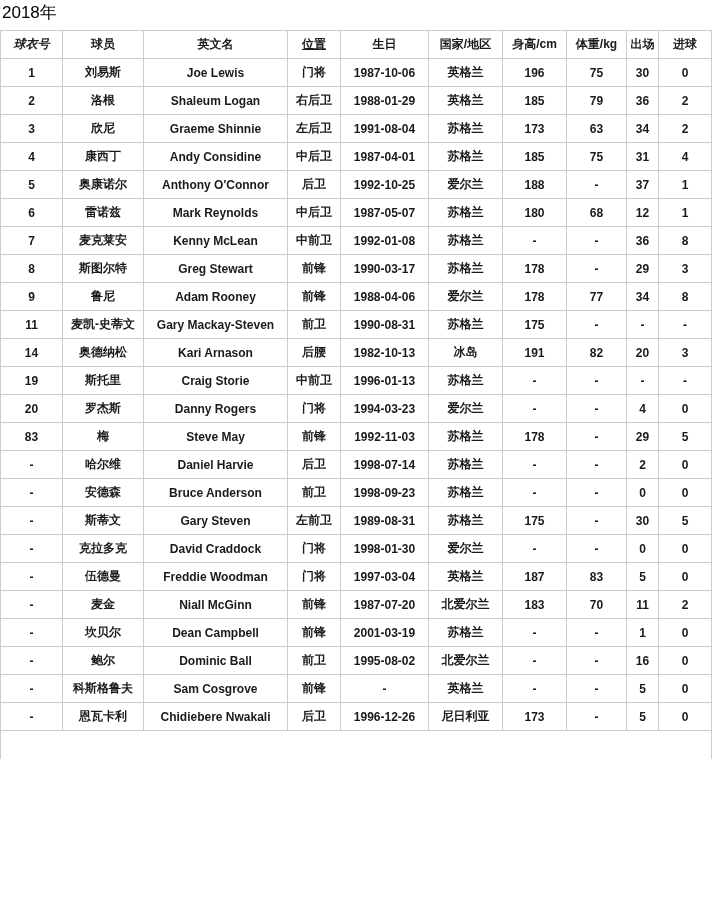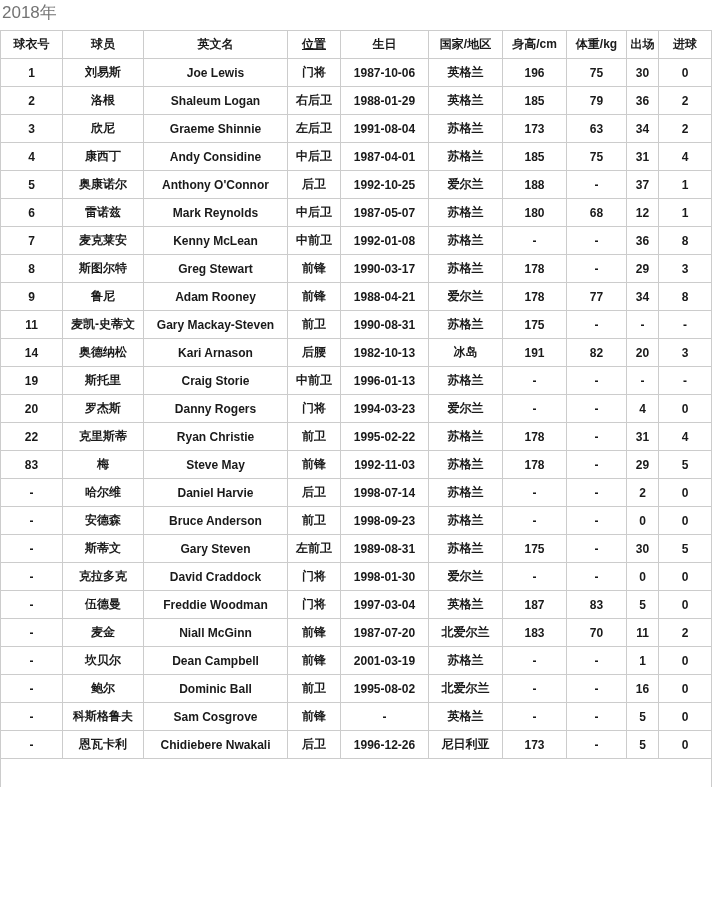--- a/index.html
+++ b/index.html
@@ -10,21 +10,21 @@
   }
   body {
     width: 712px;
     height: 901px;
     overflow: hidden;
     position: relative;
   }
   .page-title {
     font-size: 17px;
     line-height: 20px;
-    color: #737373;
+    color: #000000;
     padding: 3px 0 0 2px;
     height: 30px;
     box-sizing: border-box;
     font-weight: 400;
   }
   table.squad {
     width: 712px;
     border-collapse: collapse;
     table-layout: fixed;
   }
@@ -35,21 +35,21 @@
     text-align: center;
     vertical-align: middle;
     font-size: 12px;
     font-weight: bold;
     color: #1a1a1a;
     white-space: nowrap;
     overflow: hidden;
     box-sizing: border-box;
   }
   
-  table.squad th:nth-child(1)  { width: 62px; }
+  table.squad th:nth-child(1)  { width: 62px; font-style: italic; }
   table.squad th:nth-child(2)  { width: 81px; }
   table.squad th:nth-child(3)  { width: 144px; }
   table.squad th:nth-child(4)  { width: 53px; text-decoration: underline; }
   table.squad th:nth-child(5)  { width: 88px; }
   table.squad th:nth-child(6)  { width: 74px; }
   table.squad th:nth-child(7)  { width: 64px; }
   table.squad th:nth-child(8)  { width: 60px; }
   table.squad th:nth-child(9)  { width: 32px; }
   table.squad th:nth-child(10) { width: 53px; }
   
@@ -176,21 +176,21 @@
         <td>178</td>
         <td>-</td>
         <td>29</td>
         <td>3</td>
       </tr>
       <tr>
         <td>9</td>
         <td>鲁尼</td>
         <td>Adam Rooney</td>
         <td>前锋</td>
-        <td>1988-04-21</td>
+        <td>1988-04-06</td>
         <td>爱尔兰</td>
         <td>178</td>
         <td>77</td>
         <td>34</td>
         <td>8</td>
       </tr>
       <tr>
         <td>11</td>
         <td>麦凯-史蒂文</td>
         <td>Gary Mackay-Steven</td>
@@ -232,32 +232,20 @@
         <td>Danny Rogers</td>
         <td>门将</td>
         <td>1994-03-23</td>
         <td>爱尔兰</td>
         <td>-</td>
         <td>-</td>
         <td>4</td>
         <td>0</td>
       </tr>
       <tr>
-        <td>22</td>
-        <td>克里斯蒂</td>
-        <td>Ryan Christie</td>
-        <td>前卫</td>
-        <td>1995-02-22</td>
-        <td>苏格兰</td>
-        <td>178</td>
-        <td>-</td>
-        <td>31</td>
-        <td>4</td>
-      </tr>
-      <tr>
         <td>83</td>
         <td>梅</td>
         <td>Steve May</td>
         <td>前锋</td>
         <td>1992-11-03</td>
         <td>苏格兰</td>
         <td>178</td>
         <td>-</td>
         <td>29</td>
         <td>5</td>

